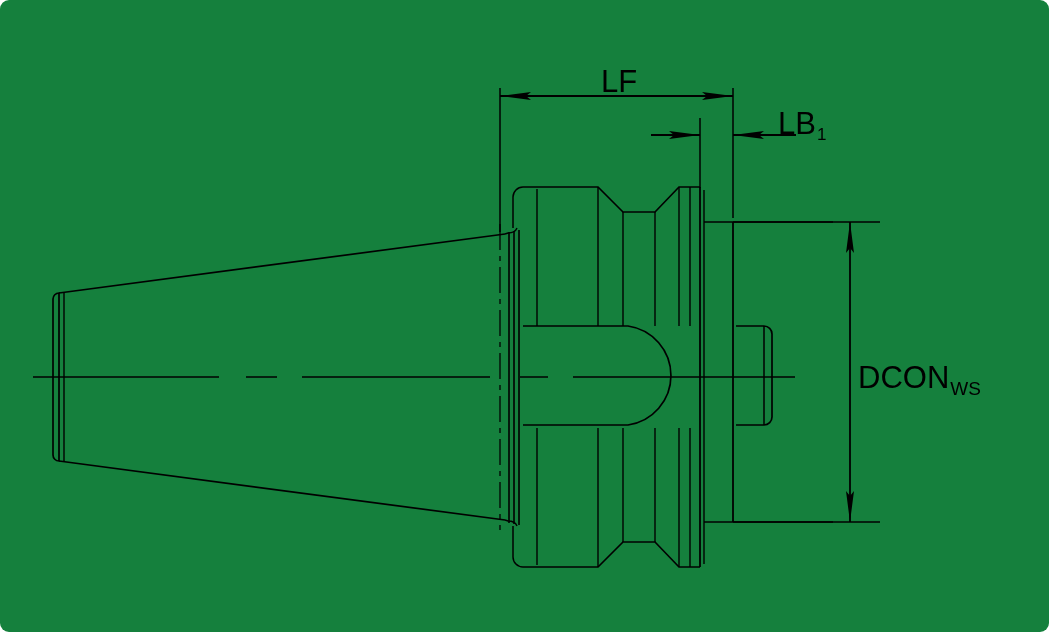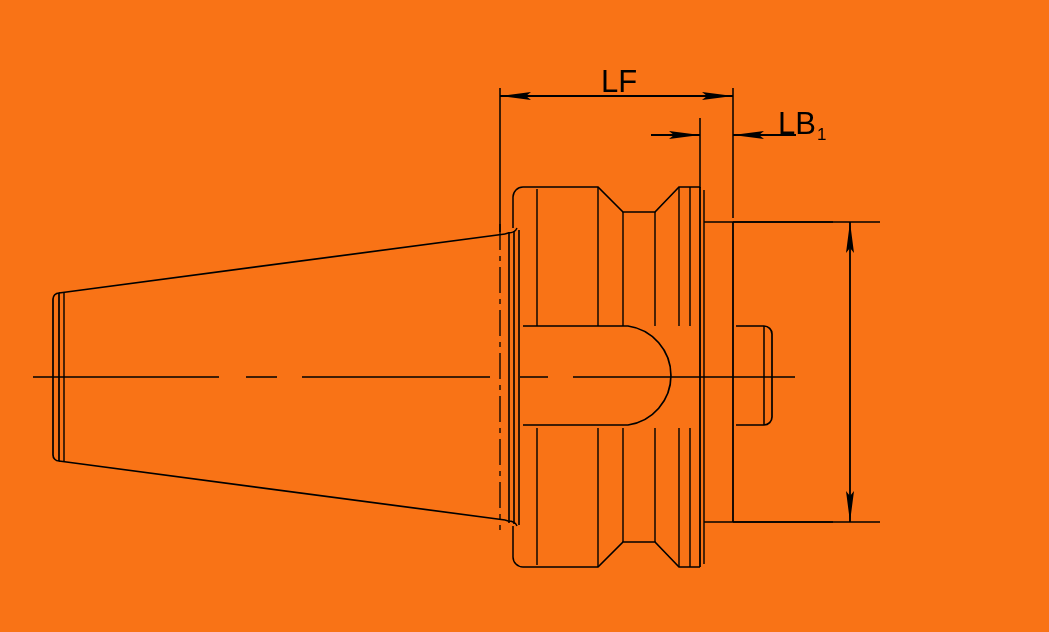--- a/index.html
+++ b/index.html
@@ -4,23 +4,24 @@
 <style>
   html, body {
     margin: 0;
     padding: 0;
     background: #ffffff;
   }
   #canvas {
     position: relative;
     width: 1049px;
     height: 632px;
-    background: #f97316;
+    background: #15803d;
     font-family: "Liberation Sans", sans-serif;
     overflow: hidden;
+    border-radius: 9px;
   }
   #drawing-svg {
     position: absolute;
     left: 0;
     top: 0;
     width: 1049px;
     height: 632px;
   }
   .lbl {
     position: absolute;
@@ -172,14 +173,17 @@
   </svg>
 
   <div class="lbl lbl-main" style="left:601px; top:66px;">
     <span>LF</span>
   </div>
 
   <div class="lbl lbl-main" style="left:778px; top:108px;">
     <span>LB</span><span class="lbl-sub-small">1</span>
   </div>
 
+  <div class="lbl lbl-main" style="left:858px; top:362px;">
+    <span>DCON</span><span class="lbl-sub">WS</span>
+  </div>
 
 </div>
 
 </body></html>

